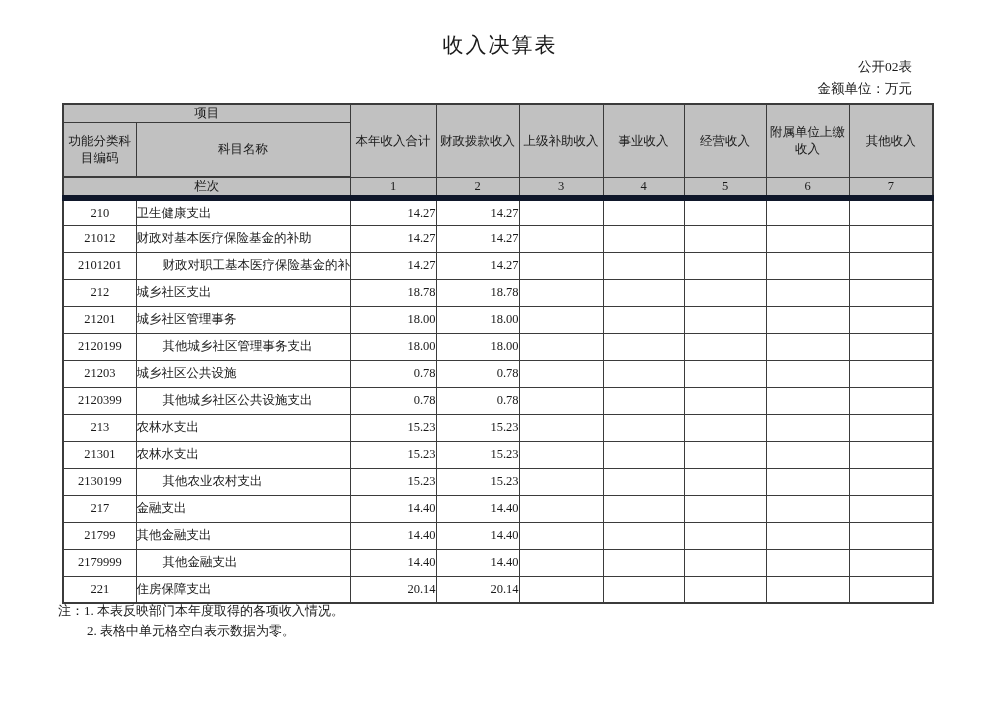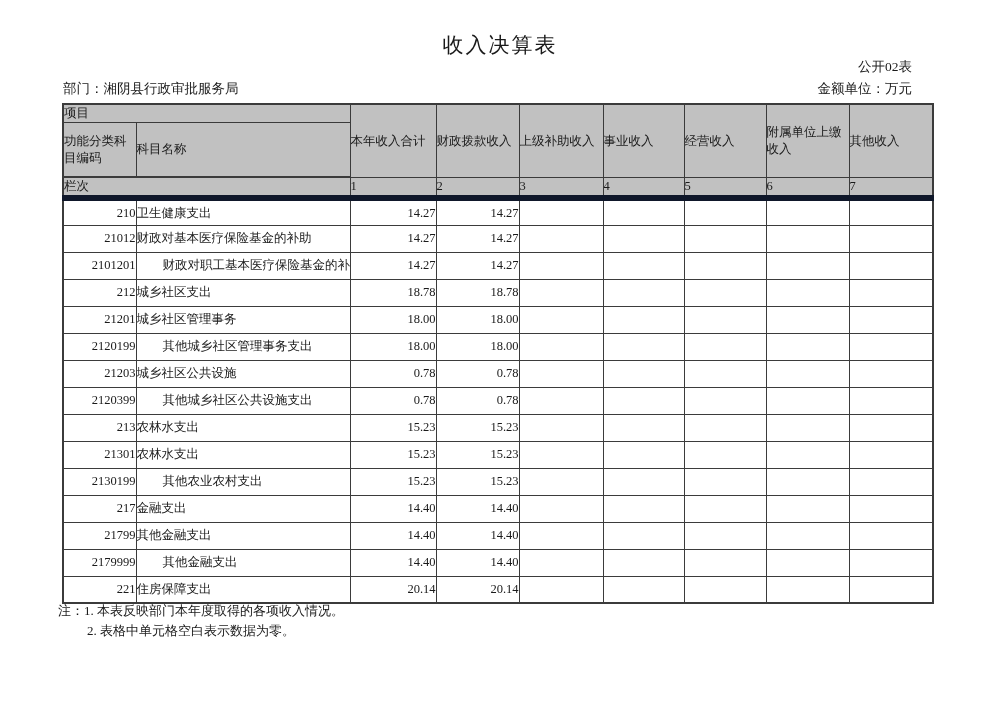--- a/index.html
+++ b/index.html
@@ -40,49 +40,48 @@
   table.income th,table.income td{
     border:1px solid #3b3b3b;
     padding:0;
     overflow:hidden;
     vertical-align:middle;
     white-space:nowrap;
   }
   table.income th{
     font-weight:normal;
     background:#c1c1c1;
-    text-align:left;
+    text-align:center;
     white-space:normal;
     line-height:1.35;
   }
   tr.h-row1{height:18px;}
   tr.h-row2{height:55px;}
   tr.h-row3{height:17px;}
   tr.h-row2 th{border-bottom:2px solid #3b3b3b;}
   tr.h-row3 th{border-bottom:6px solid #0f172a;}
   tbody tr{height:27px;}
-  td.code{text-align:right;padding-left:12px;}
+  td.code{text-align:center;padding-left:12px;}
   td.name{text-align:left;padding-left:4px;}
   td.name.indent{padding-left:26px;}
   td.num{text-align:right;padding-right:4px;}
   .notes{
     position:absolute;top:601px;left:58px;
     font-size:13px;line-height:20px;
   }
   .note2{padding-left:29px;}
 </style>
 </head>
 <body>
 
 <div class="sheet">
 
   <h1 class="title">收入决算表</h1>
 
   <div class="table-code">公开02表</div>
-  <div class="dept">部门：湘阴县行政审批服务局</div>
   <div class="unit">金额单位：万元</div>
 
   <table class="income">
     <colgroup>
       <col style="width:73px">
       <col style="width:214px">
       <col style="width:86px">
       <col style="width:83px">
       <col style="width:84px">
       <col style="width:81px">

